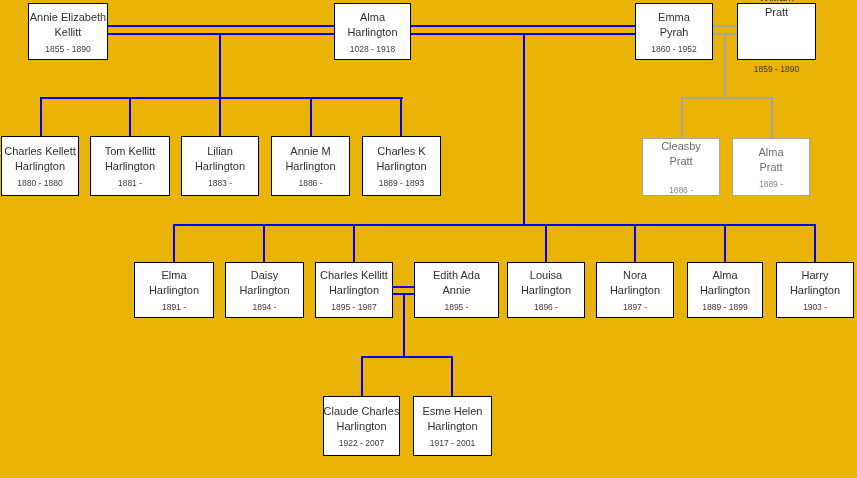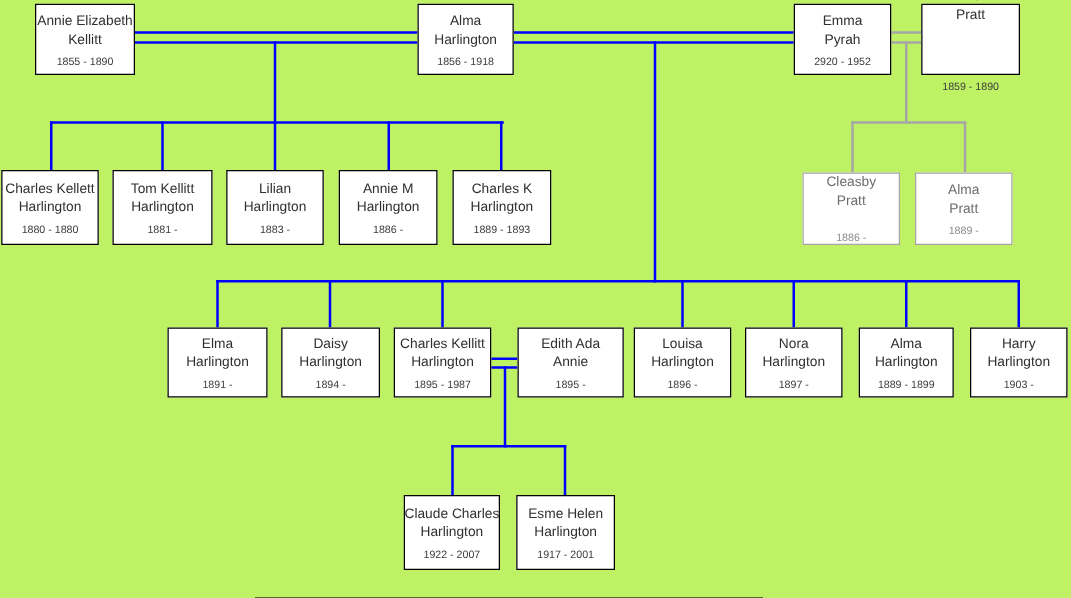--- a/index.html
+++ b/index.html
@@ -44,21 +44,21 @@
   }
   .person.secondary {
     border-color: #a6a6a6;
   }
   .person.secondary .pname { color: #6d6d6d; }
   .person.secondary .pdates { color: #8a8a8a; }
 </style>
 </head>
 <body>
 
-<div id="stage" class="stage" style="background: #bef264;">
+<div id="stage" class="stage" style="background: #eab308;">
     <div class="line" style="left: 108px; top: 25px; background: rgb(0, 0, 255); width: 226px; height: 2px;"></div>
     <div class="line" style="left: 108px; top: 33px; background: rgb(0, 0, 255); width: 226px; height: 2px;"></div>
     <div class="line" style="left: 411px; top: 25px; background: rgb(0, 0, 255); width: 224px; height: 2px;"></div>
     <div class="line" style="left: 411px; top: 33px; background: rgb(0, 0, 255); width: 224px; height: 2px;"></div>
     <div class="line" style="left: 219px; top: 33px; background: rgb(0, 0, 255); width: 2px; height: 66px;"></div>
     <div class="line" style="left: 40px; top: 97px; background: rgb(0, 0, 255); width: 363px; height: 2px;"></div>
     <div class="line" style="left: 40px; top: 97px; background: rgb(0, 0, 255); width: 2px; height: 39px;"></div>
     <div class="line" style="left: 129px; top: 97px; background: rgb(0, 0, 255); width: 2px; height: 39px;"></div>
     <div class="line" style="left: 219px; top: 97px; background: rgb(0, 0, 255); width: 2px; height: 39px;"></div>
     <div class="line" style="left: 310px; top: 97px; background: rgb(0, 0, 255); width: 2px; height: 39px;"></div>
@@ -89,28 +89,28 @@
         <div>Annie Elizabeth</div>
         <div>Kellitt</div>
       </div>
       <div class="pdates">1855 - 1890</div>
     </div>
     <div class="person" style="left: 334px; top: 3px; width: 77px; height: 57px;">
       <div class="pname">
         <div>Alma</div>
         <div>Harlington</div>
       </div>
-      <div class="pdates">1856 - 1918</div>
+      <div class="pdates">1028 - 1918</div>
     </div>
     <div class="person" style="left: 635px; top: 3px; width: 78px; height: 57px;">
       <div class="pname">
         <div>Emma</div>
         <div>Pyrah</div>
       </div>
-      <div class="pdates">2920 - 1952</div>
+      <div class="pdates">1860 - 1952</div>
     </div>
     <div class="person" style="left: 737px; top: 3px; width: 79px; height: 57px; gap: 40px;">
       <div class="pname">
         <div>William</div>
         <div>Pratt</div>
       </div>
       <div class="pdates">1859 - 1890</div>
     </div>
     <div class="person" style="left: 1px; top: 136px; width: 78px; height: 60px;">
       <div class="pname">

